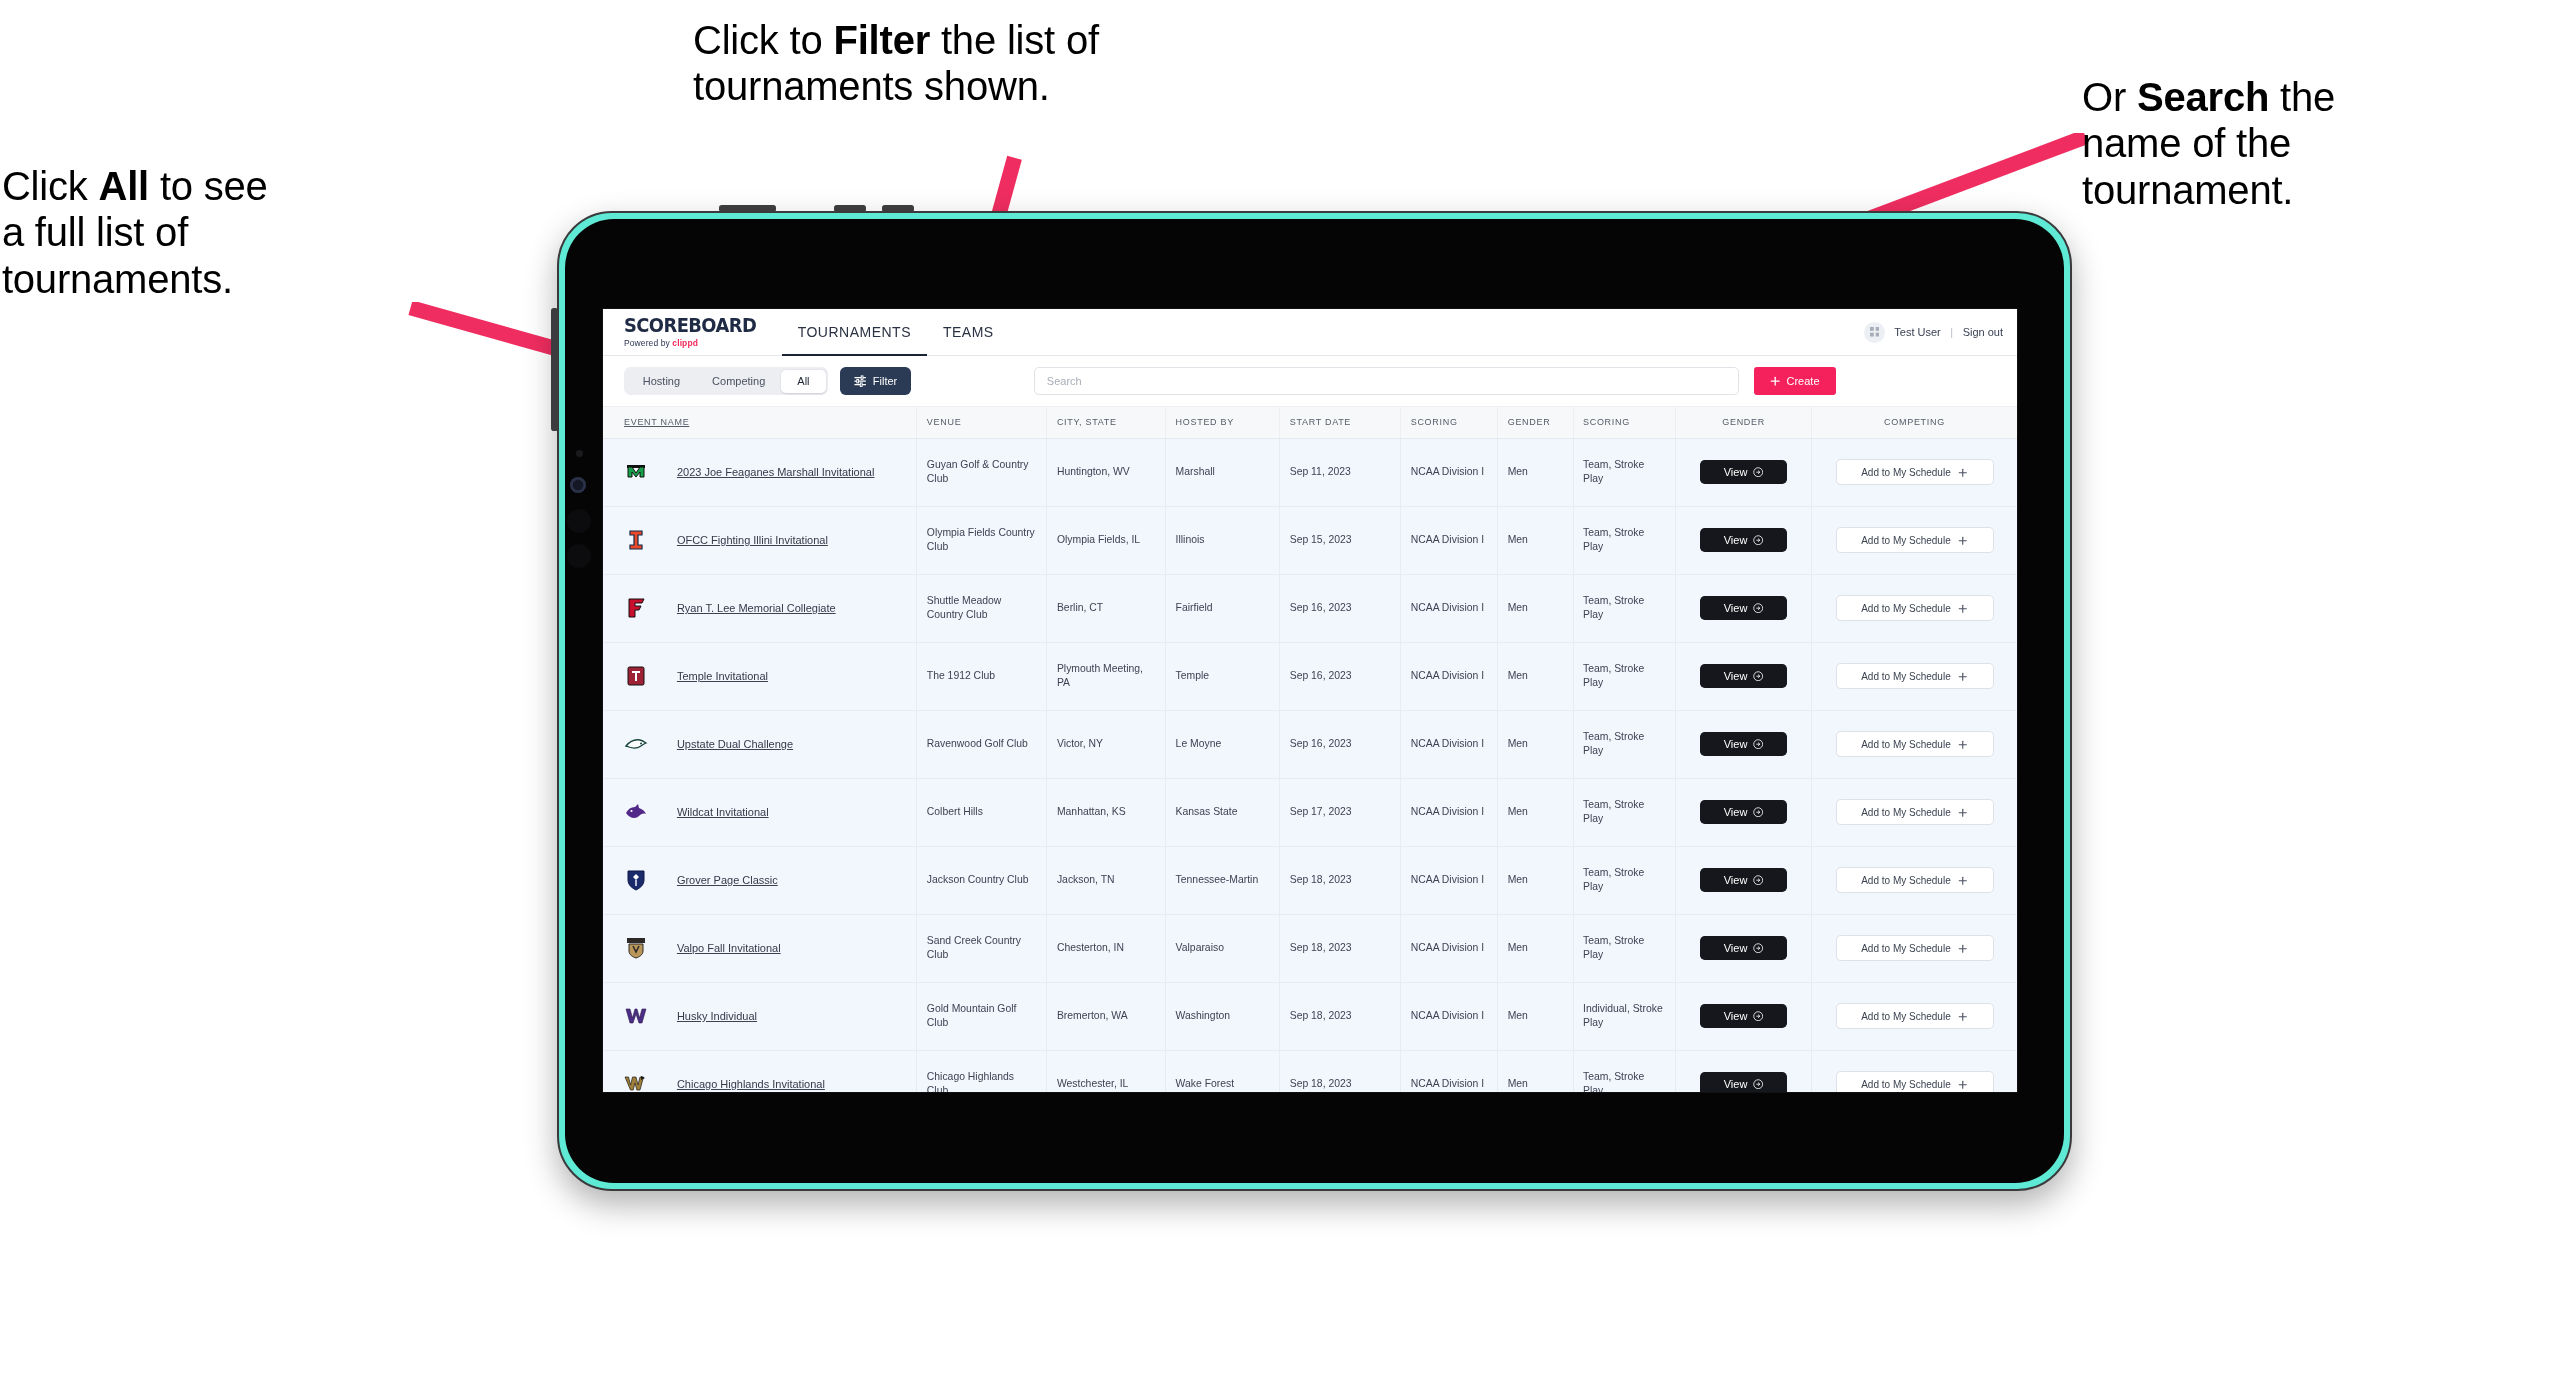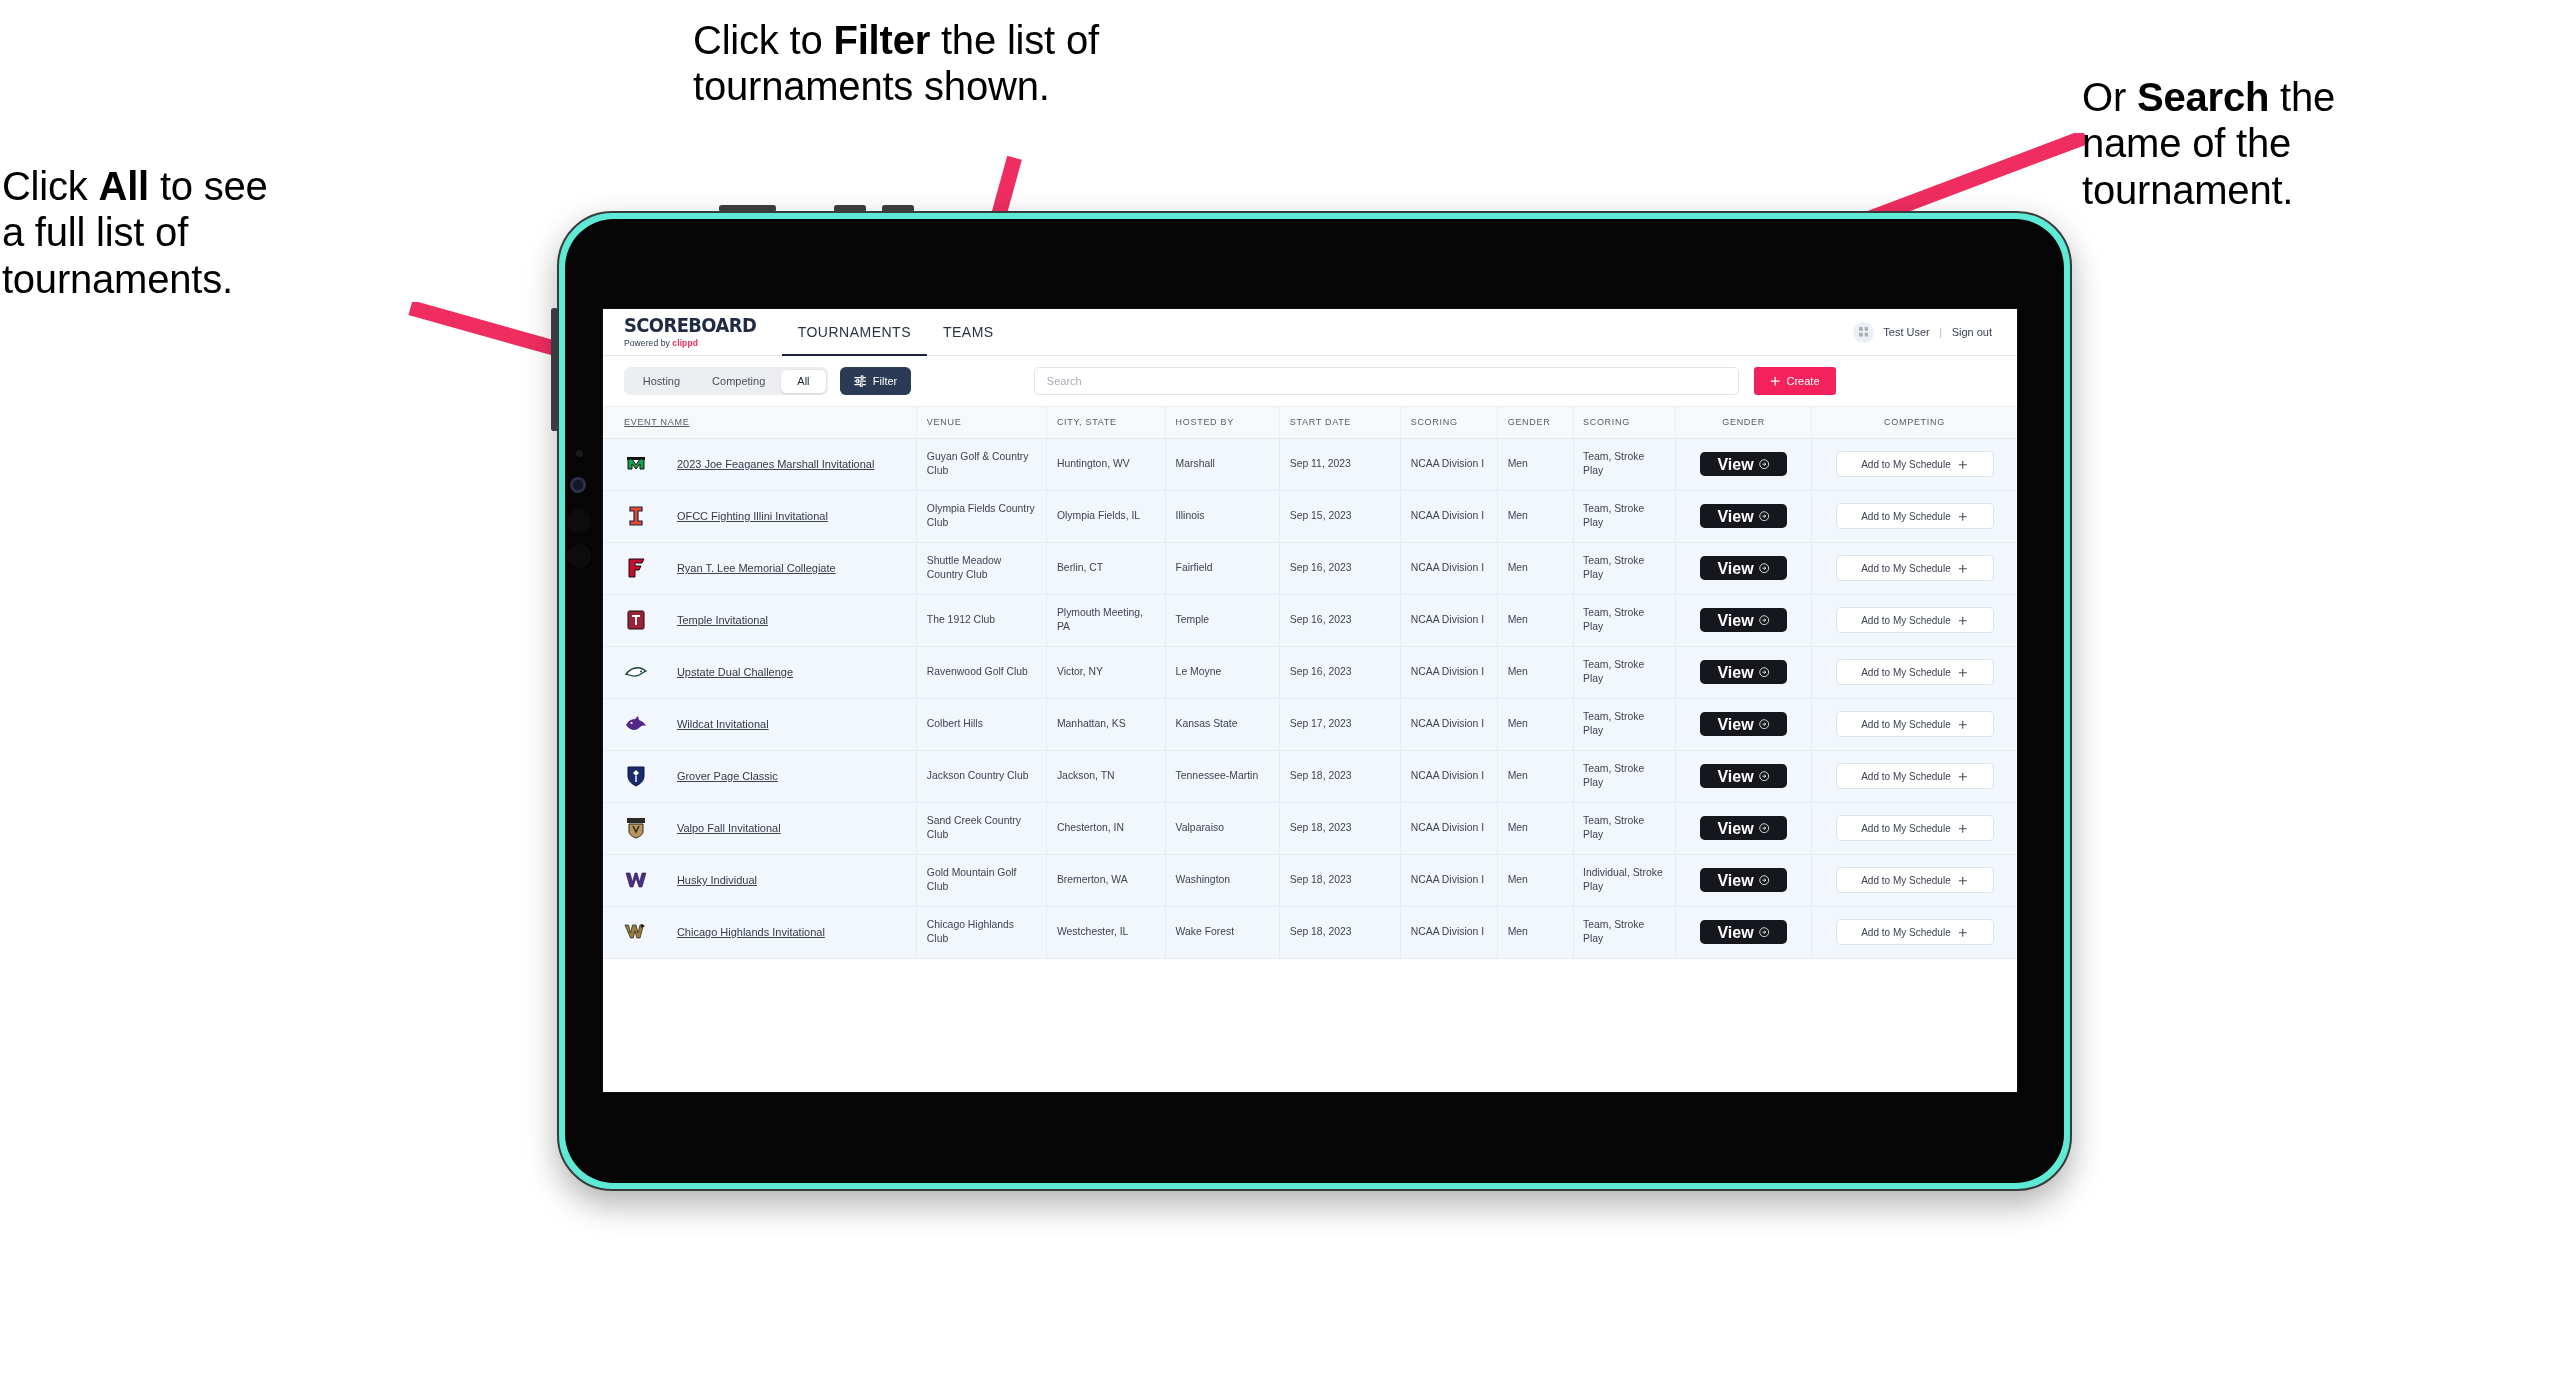--- a/index.html
+++ b/index.html
@@ -77,21 +77,21 @@
     font-size: 14px; letter-spacing: 0.5px; color: #2a3142;
     position: relative; cursor: pointer;
   }
   .nav-tab.active::after {
     content:""; position: absolute; left:0; right:0; bottom:-0.9px;
     height: 2.4px; background: #1b2233;
   }
 
   #user-area {
     margin-left: auto; display:flex; align-items:center; gap:9.5px;
-    padding-right: 25px; font-size: 11px; color: #3a4154;
+    padding-right: 14px; font-size: 11px; color: #3a4154;
   }
   #avatar {
     width: 21px; height: 21px; border-radius: 50%;
     background: #eceff3; display:flex; align-items:center; justify-content:center;
     color:#97a0ad; font-size: 9.5px;
   }
   #user-sep { color:#b9bfc9; }
   #signout { cursor: pointer; }
 
   
@@ -158,23 +158,23 @@
   .c-actions{ width: 119px; }
   .c-competing{ width: 180px; }
 
   .ev-cell { display:flex; align-items:center; gap:29px; padding-left: 11.4px; }
   .ev-name { font-size: 11px; color:#333a49; }
   .logo-box { width: 24px; height: 24px; flex: 0 0 24px; display:flex; align-items:center; justify-content:center; }
   .logo-box svg { display:block; }
 
   .view-btn {
     background:#15171c; color:#fff; border-radius: 4.7px;
-    height: 24px; width: 87px; margin: 4px auto;
+    height: 24px; width: 87px; margin: 12px auto;
     display:flex; align-items:center; justify-content:center; gap:5.7px;
-    font-size: 16px; cursor:pointer;font-weight:bold;
+    font-size: 11px; cursor:pointer;
   }
   .sched-btn {
     background:#fff; color:#3b4250; border:0.9px solid #dde1e8; border-radius: 4.7px;
     height: 26px; width: 158px; margin: 0 auto;
     display:flex; align-items:center; justify-content:center; gap:7.6px;
     font-size: 10px; cursor:pointer;
   }
 </style>
 </head>
 <body>

